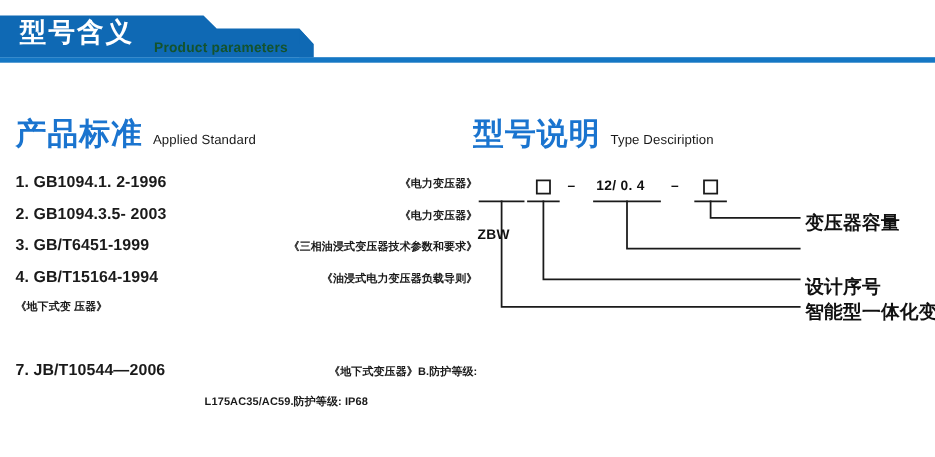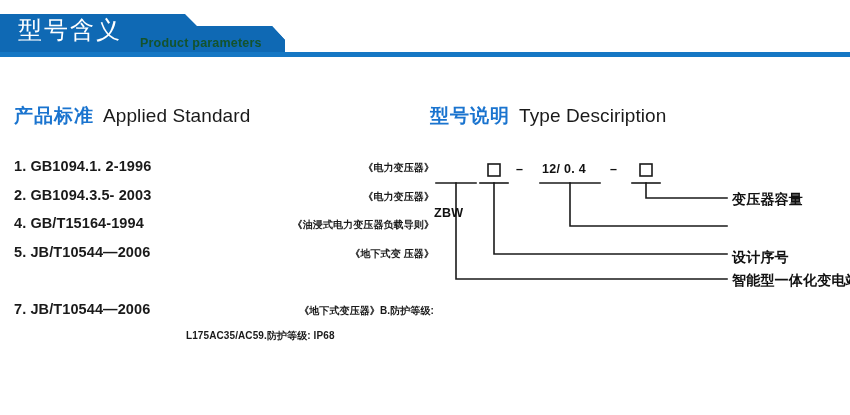--- a/index.html
+++ b/index.html
@@ -27,21 +27,21 @@
   .banner-svg {
     position: absolute;
     left: 0;
     top: 0;
   }
   #banner-title {
     position: absolute;
     left: 18px;
     top: 16px;
     font-size: 24px;
-    font-weight: normal;
+    font-weight: bold;
     color: #ffffff;
     letter-spacing: 2px;
     line-height: 28px;
     white-space: nowrap;
   }
   #banner-subtitle {
     position: absolute;
     left: 140px;
     top: 36px;
     font-size: 12.5px;
@@ -50,28 +50,28 @@
     letter-spacing: 0.2px;
     white-space: nowrap;
   }
 
   
   .sec-head {
     position: absolute;
     white-space: nowrap;
   }
   .sec-head .cn {
-    font-size: 19px;
+    font-size: 28px;
     font-weight: bold;
     color: #1a74cf;
     letter-spacing: 1px;
     vertical-align: baseline;
   }
   .sec-head .en {
-    font-size: 19px;
+    font-size: 12px;
     font-weight: normal;
     color: #1a1a1a;
     margin-left: 9px;
     letter-spacing: 0.1px;
     vertical-align: baseline;
   }
   #head-standard { left: 14px; top: 103px; }
   #head-type     { left: 430px; top: 103px; }
 
   
@@ -116,21 +116,21 @@
   .seg-label {
     position: absolute;
     font-size: 12.5px;
     font-weight: bold;
     color: #111111;
     white-space: nowrap;
     letter-spacing: 0.3px;
   }
   .lead-label {
     position: absolute;
-    font-size: 14px;
+    font-size: 17px;
     font-weight: bold;
     color: #111111;
     white-space: nowrap;
     letter-spacing: 0.2px;
   }
 </style>
 </head>
 <body>
 
 <div id="banner">
@@ -157,25 +157,28 @@
 <div id="standard-list">
   <div class="std-row">
     <span class="std-code">1. GB1094.1. 2-1996</span>
     <span class="std-name">《电力变压器》</span>
   </div>
   <div class="std-row">
     <span class="std-code">2. GB1094.3.5- 2003</span>
     <span class="std-name">《电力变压器》</span>
   </div>
   <div class="std-row">
+    <span class="std-code">3. GB/T6451-1999</span>
+    <span class="std-name">《三相油浸式变压器技术参数和要求》</span>
+  </div>
+  <div class="std-row">
     <span class="std-code">4. GB/T15164-1994</span>
     <span class="std-name">《油浸式电力变压器负载导则》</span>
   </div>
   <div class="std-row">
-    <span class="std-code">5. JB/T10544—2006</span>
     <span class="std-name">《地下式变 压器》</span>
   </div>
   <div class="std-row">
   </div>
   <div class="std-row">
     <span class="std-code">7. JB/T10544—2006</span>
     <span class="std-name">《地下式变压器》B.防护等级:</span>
   </div>
   <div class="std-row cont">
     <span class="std-name">L175AC35/AC59.防护等级: IP68</span>

